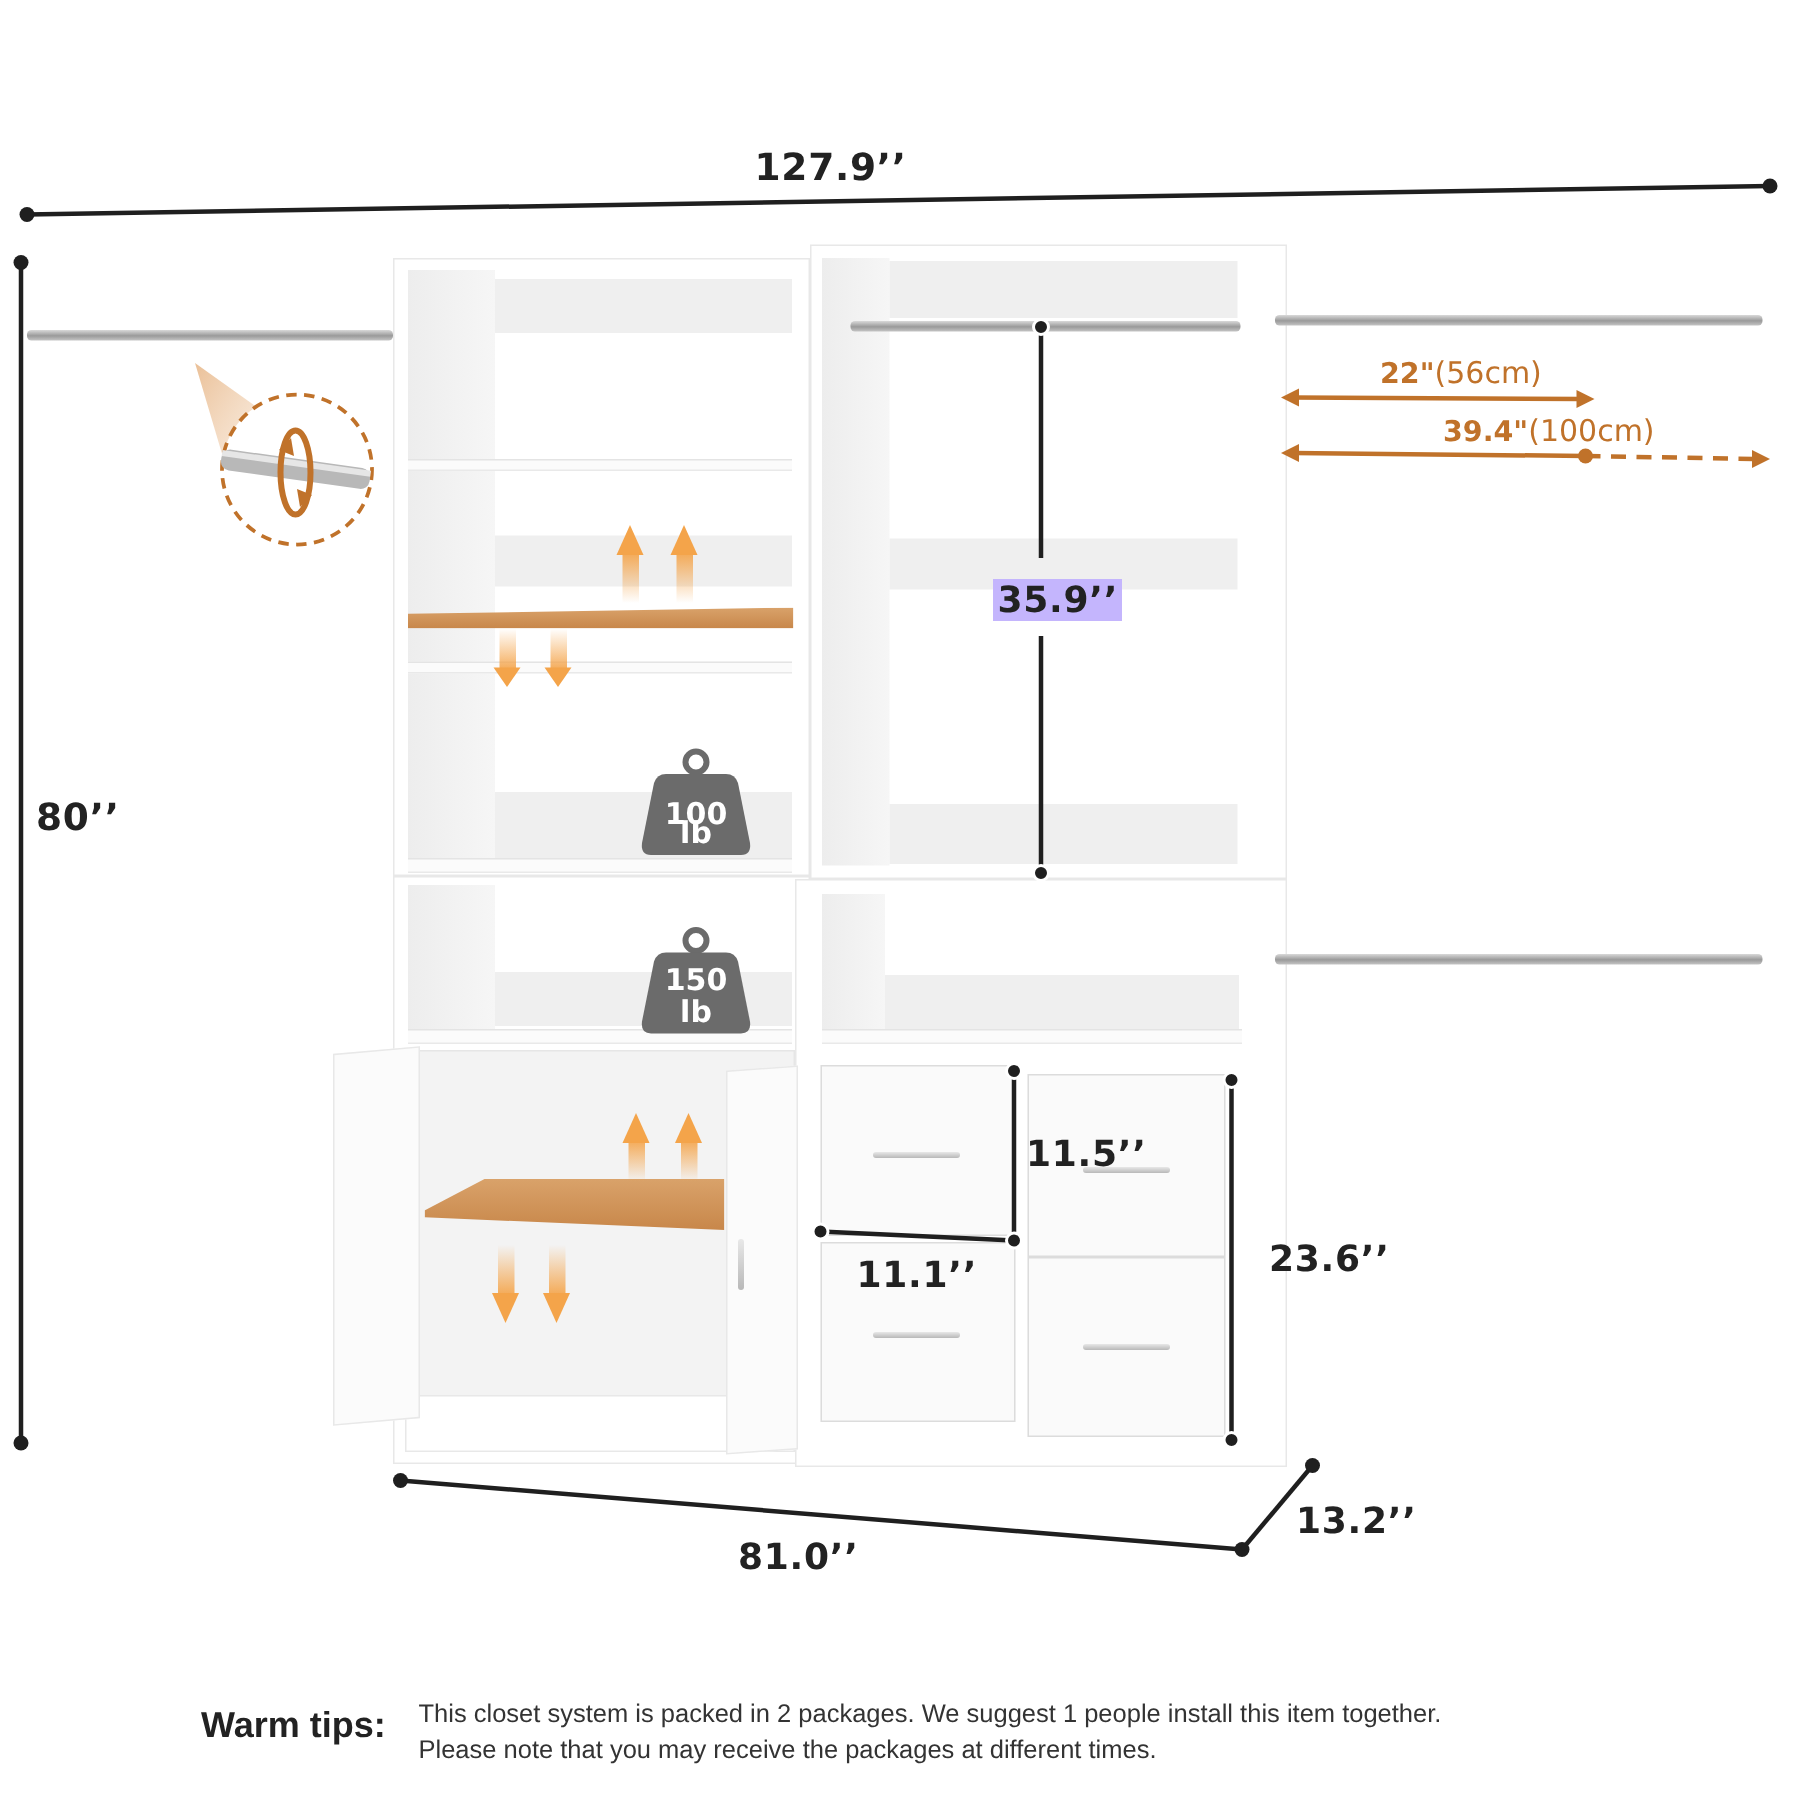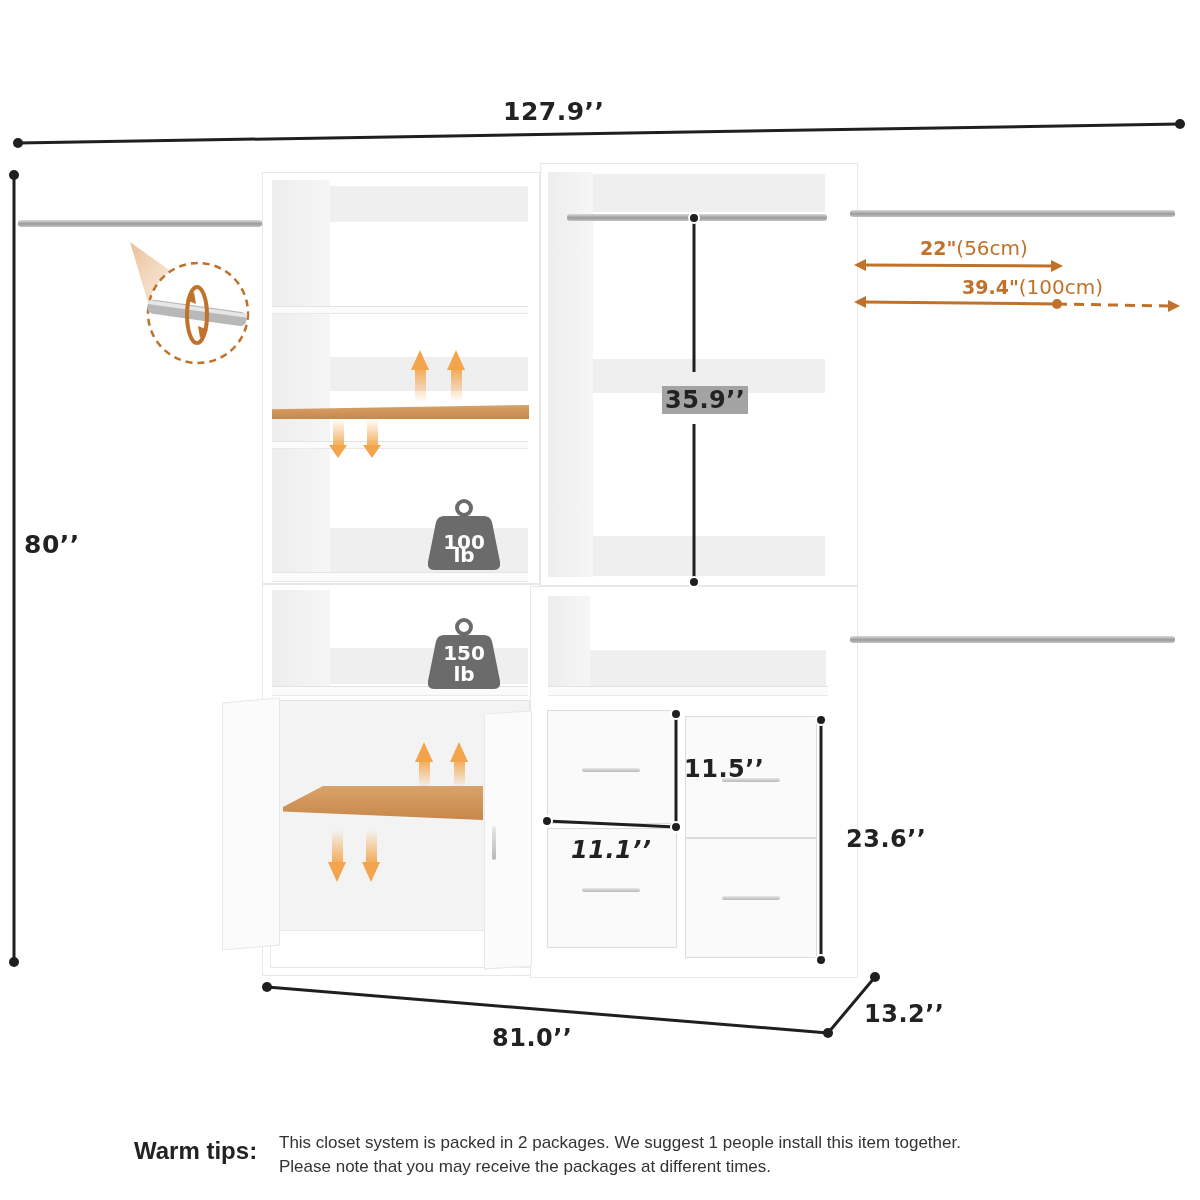--- a/index.html
+++ b/index.html
@@ -1,19 +1,19 @@
 <!DOCTYPE html>
 <html><head>
 <meta charset="utf-8">
 <style>
   * { box-sizing: border-box; margin: 0; padding: 0; }
   html, body { width: 1200px; height: 1200px; background: #ffffff; overflow: hidden; }
   body { position: relative; font-family: "DejaVu Sans", sans-serif; color: #1f1f1f; }
   .dim-label { position: absolute; font-family: "DejaVu Sans", sans-serif; font-weight: bold; font-size: 22px; color: #222; white-space: nowrap; letter-spacing: 0.5px; }
-  .dim-label.bg { background: #a3a3a3; padding: 0 3px; }
+  .dim-label.bg { background: #c4b5fd; padding: 0 3px; }
   .orange-label { position: absolute; font-weight: bold; font-size: 19px; color: #c0722a; white-space: nowrap; }
   .orange-label small { font-weight: normal; font-size: 20px; }
   svg.overlay { position: absolute; left: 0; top: 0; }
   .panel { position: absolute; background: #f7f7f7; border: 1px solid #e6e6e6; }
   .panel-white { position: absolute; background: #ffffff; border: 1px solid #e8e8e8; }
   .shelf { position: absolute; background: #fbfbfb; border-top: 1px solid #e4e4e4; border-bottom: 1px solid #e9e9e9; }
   .backrow { position: absolute; background: #efefef; }
   .side { position: absolute; background: linear-gradient(90deg, #ededed, #f6f6f6); }
   .rod { position: absolute; height: 7px; border-radius: 3px; background: linear-gradient(180deg, #d9d9d9, #9a9a9a 55%, #c4c4c4); }
   .drawer { position: absolute; background: #fafafa; border: 1px solid #dcdcdc; }
@@ -195,21 +195,21 @@
 
 <div class="weight-text" style="left:427px;top:533px;">100</div>
 <div class="weight-text" style="left:427px;top:546px;">lb</div>
 <div class="weight-text" style="left:427px;top:644px;">150</div>
 <div class="weight-text" style="left:427px;top:665px;">lb</div>
 
 <div class="dim-label" style="left:503px;top:97px;font-size:25px;">127.9’’</div>
 <div class="dim-label" style="left:24px;top:530px;font-size:25px;">80’’</div>
 <div class="dim-label bg" style="left:662px;top:386px;font-size:24px;">35.9’’</div>
 <div class="dim-label" style="left:684px;top:755px;font-size:24px;">11.5’’</div>
-<div class="dim-label" style="left:571px;top:836px;font-size:24px;font-style:italic;">11.1’’</div>
+<div class="dim-label" style="left:571px;top:836px;font-size:24px;">11.1’’</div>
 <div class="dim-label" style="left:830px;top:825px;font-size:24px;margin-left:16px;">23.6’’</div>
 <div class="dim-label" style="left:492px;top:1024px;font-size:24px;">81.0’’</div>
 <div class="dim-label" style="left:864px;top:1000px;font-size:24px;">13.2’’</div>
 
 <div class="orange-label" style="left:920px;top:236px;">
   <span>22"</span><small>(56cm)</small>
 </div>
 <div class="orange-label" style="left:962px;top:275px;">
   <span>39.4"</span><small>(100cm)</small>
 </div>

